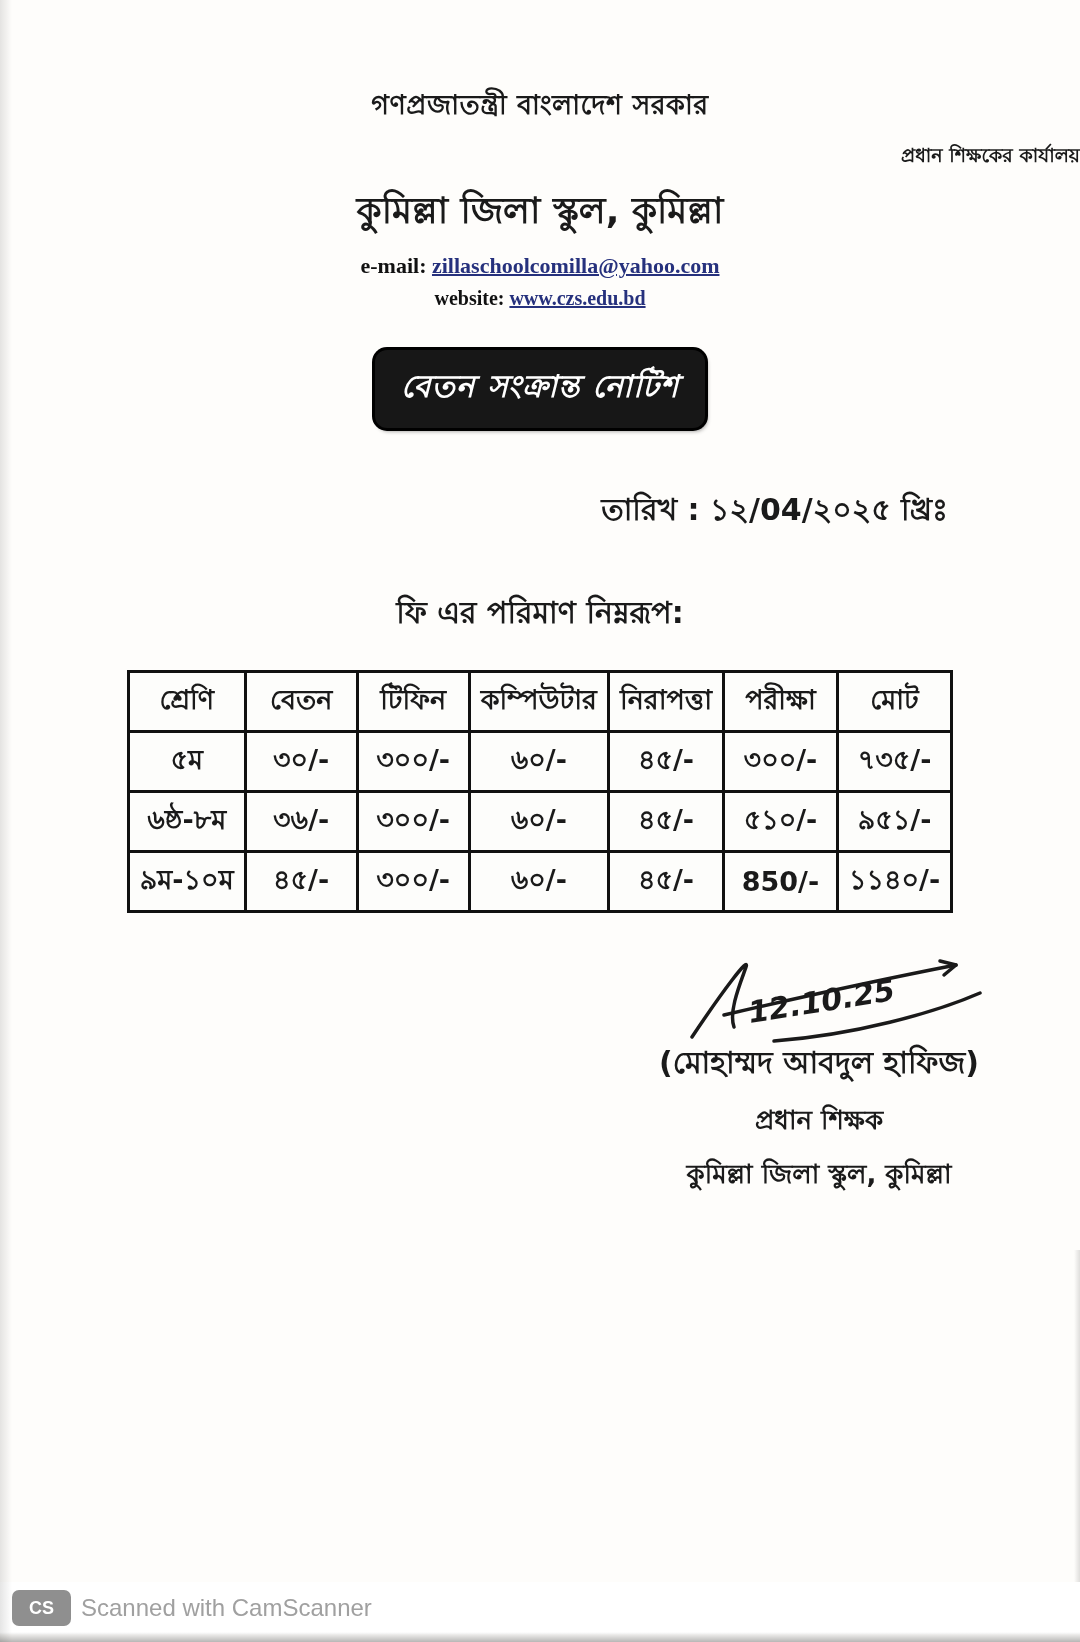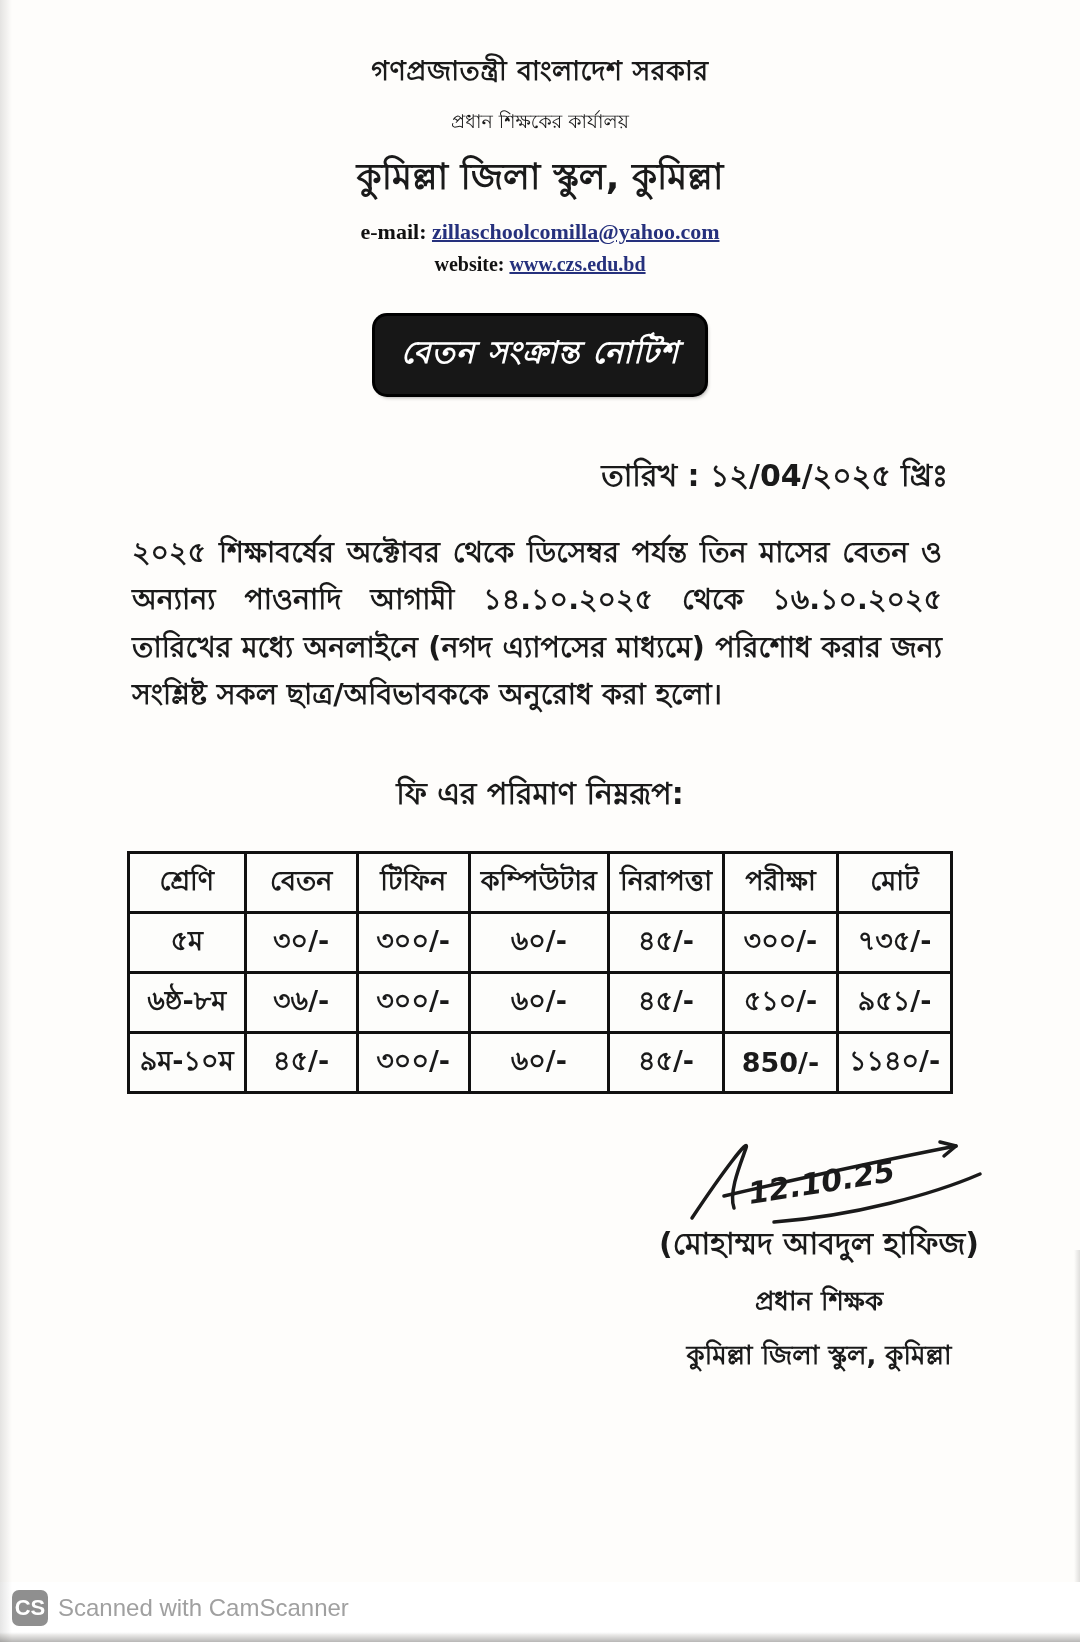--- a/index.html
+++ b/index.html
@@ -12,23 +12,23 @@
     position:absolute;inset:0;background:#fefdfb;
   }
   
   .edge-left{position:absolute;left:0;top:0;bottom:0;width:12px;
     background:linear-gradient(to right, rgba(0,0,0,0.10), rgba(0,0,0,0));pointer-events:none;}
   .edge-bottom{position:absolute;left:0;right:0;bottom:0;height:10px;
     background:linear-gradient(to top, rgba(0,0,0,0.28), rgba(0,0,0,0));pointer-events:none;}
   .edge-right{position:absolute;right:0;top:1250px;bottom:60px;width:6px;
     background:linear-gradient(to left, rgba(0,0,0,0.12), rgba(0,0,0,0));pointer-events:none;}
 
-  .header{ text-align:center; padding-top:50px; }
+  .header{ text-align:center; padding-top:84px; }
   .gov-line{ font-size:27px; font-weight:bold; letter-spacing:0.5px; }
-  .office-line{ font-size:19px; font-weight:normal; margin-top:12px; }
+  .office-line{ font-size:19px; font-weight:bold; margin-top:12px;text-align:right; }
   .school-line{ font-size:36px; font-weight:bold; margin-top:10px; }
   .contact-line{ font-family:"Liberation Serif","DejaVu Serif",serif;
     font-weight:bold; margin-top:10px; font-size:22px; color:#111; }
   .contact-line .lbl{ color:#111; }
   .contact-link{ color:#26317d; text-decoration:underline; text-decoration-thickness:2px; }
   .website-line{ font-size:20px; margin-top:8px; }
 
   .badge-wrap{ text-align:center; margin-top:40px; }
   .notice-badge{
     display:inline-block; background:#171717; color:#ffffff;
@@ -69,22 +69,22 @@
   .sig-svg{ display:block; margin:0 auto -6px; }
   .sig-name{ font-size:30px; font-weight:bold; white-space:nowrap; }
   .sig-title{ font-size:26px; font-weight:600; margin-top:10px; }
   .sig-org{ font-size:26px; font-weight:600; margin-top:10px; white-space:nowrap; }
 
   .footer{
     position:absolute; left:0; right:0; bottom:8px; height:52px;
     background:#ffffff; display:flex; align-items:center; gap:10px; padding-left:12px;
   }
   .cs-logo{
-    width:36px; height:36px; border-radius:7px; background:#8f8f8f;
-    color:#ffffff; font-weight:bold; font-size:22px;
+    width:59px; height:36px; border-radius:7px; background:#8f8f8f;
+    color:#ffffff; font-weight:bold; font-size:18px;
     display:flex; align-items:center; justify-content:center;
     font-family:"Liberation Sans","DejaVu Sans",sans-serif;
   }
   .footer-text{ color:#a0a0a0; font-size:24px;
     font-family:"Liberation Sans","DejaVu Sans",sans-serif; }
 </style>
 </head>
 <body>
 
 <div class="page">
@@ -102,21 +102,20 @@
       <span class="contact-link">www.czs.edu.bd</span>
     </div>
   </div>
 
   <div class="badge-wrap">
     <div class="notice-badge">বেতন সংক্রান্ত নোটিশ</div>
   </div>
 
   <div class="date-line">তারিখ : ১২/04/২০২৫ খ্রিঃ</div>
 
-  <div class="body-text">২০২৫ শিক্ষাবর্ষের অক্টোবর থেকে ডিসেম্বর পর্যন্ত তিন মাসের বেতন ও অন্যান্য পাওনাদি আগামী ১৪.১০.২০২৫ থেকে ১৬.১০.২০২৫ তারিখের মধ্যে অনলাইনে (নগদ এ্যাপসের মাধ্যমে) পরিশোধ করার জন্য সংশ্লিষ্ট সকল ছাত্র/অবিভাবককে অনুরোধ করা হলো।</div>
 
   <div class="table-title">ফি এর পরিমাণ নিম্নরূপ:</div>
 
   <table class="fee-table">
     <colgroup>
       <col class="col-class">
         <col class="col-beton">
         <col class="col-tiffin">
       <col class="col-comp">
         <col class="col-sec">

